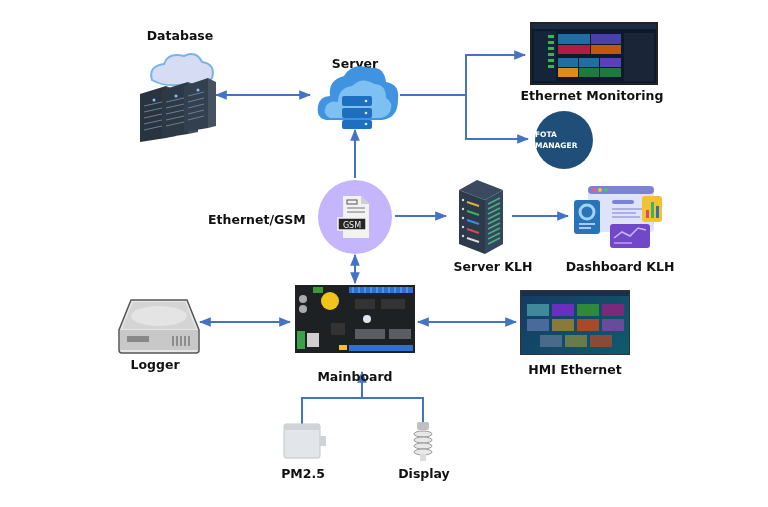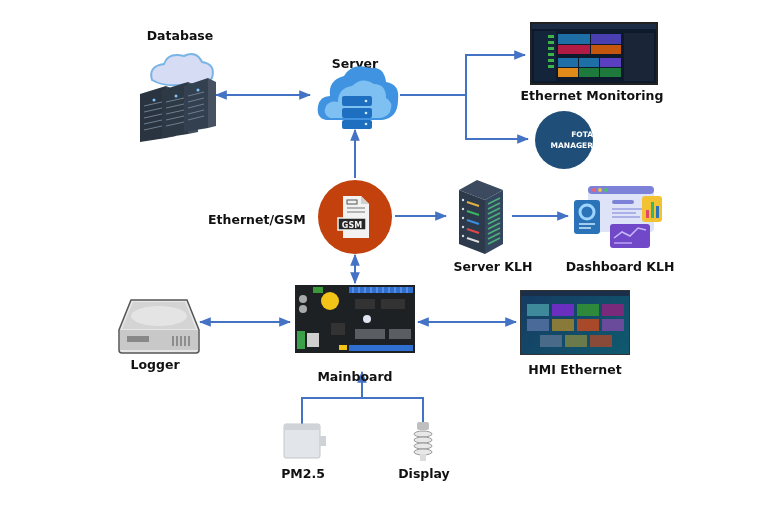--- a/index.html
+++ b/index.html
@@ -95,27 +95,27 @@
   <div class="abs" style="left:26px;top:34px;width:20px;height:9px;background:#1d6fa5;"></div>
   <div class="abs" style="left:47px;top:34px;width:20px;height:9px;background:#1d6fa5;"></div>
   <div class="abs" style="left:68px;top:34px;width:21px;height:9px;background:#5a3fc0;"></div>
   <div class="abs" style="left:26px;top:44px;width:20px;height:9px;background:#e08a1a;"></div>
   <div class="abs" style="left:47px;top:44px;width:20px;height:9px;background:#1e7a3c;"></div>
   <div class="abs" style="left:68px;top:44px;width:21px;height:9px;background:#1e7a3c;"></div>
   <div class="abs" style="left:92px;top:9px;width:30px;height:48px;background:#1a2638;"></div>
 </div>
 <div class="label" style="left:512px;top:88px;width:160px;">Ethernet Monitoring</div>
 
-<div class="node" style="left:535px;top:111px;width:58px;height:58px;border-radius:50%;background:#1f4e79;color:#fff;font-weight:bold;font-size:7.5px;text-align:right;display:flex;flex-direction:column;justify-content:center;line-height:11px;">
+<div class="node" style="left:535px;top:111px;width:58px;height:58px;border-radius:50%;background:#1f4e79;color:#fff;font-weight:bold;font-size:7.5px;text-align:left;display:flex;flex-direction:column;justify-content:center;line-height:11px;">
   <span>FOTA</span>
   <span>MANAGER</span>
 </div>
 
 <div class="label" style="left:208px;top:212px;width:100px;text-align:left;">Ethernet/GSM</div>
-<div class="node" style="left:318px;top:180px;width:74px;height:74px;border-radius:50%;background:#c2410c;font-weight:bold;">
+<div class="node" style="left:318px;top:180px;width:74px;height:74px;border-radius:50%;background:#c4b5fd;">
   <svg width="74" height="74" viewBox="0 0 74 74">
     <path d="M25 16 h18 l8 8 v34 h-26 z" fill="#f2f2f2"></path>
     <path d="M43 16 v8 h8" fill="#cfcfcf"></path>
     <rect x="29" y="20" width="10" height="4" fill="none" stroke="#555" stroke-width="1"></rect>
     <line x1="29" y1="28" x2="47" y2="28" stroke="#777"></line>
     <line x1="29" y1="32" x2="47" y2="32" stroke="#777"></line>
     <rect x="20" y="38" width="28" height="12" fill="#262626" stroke="#f2f2f2" stroke-width="1.5"></rect>
     <text x="34" y="47.5" text-anchor="middle" fill="#f2f2f2" font-size="8" font-family="DejaVu Sans, sans-serif">GSM</text>
   </svg>
 </div>

